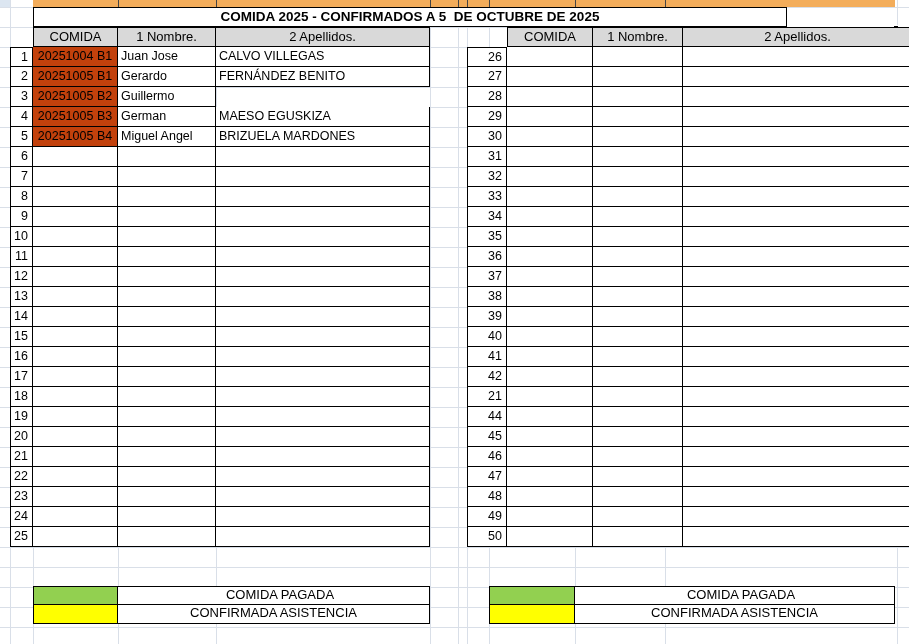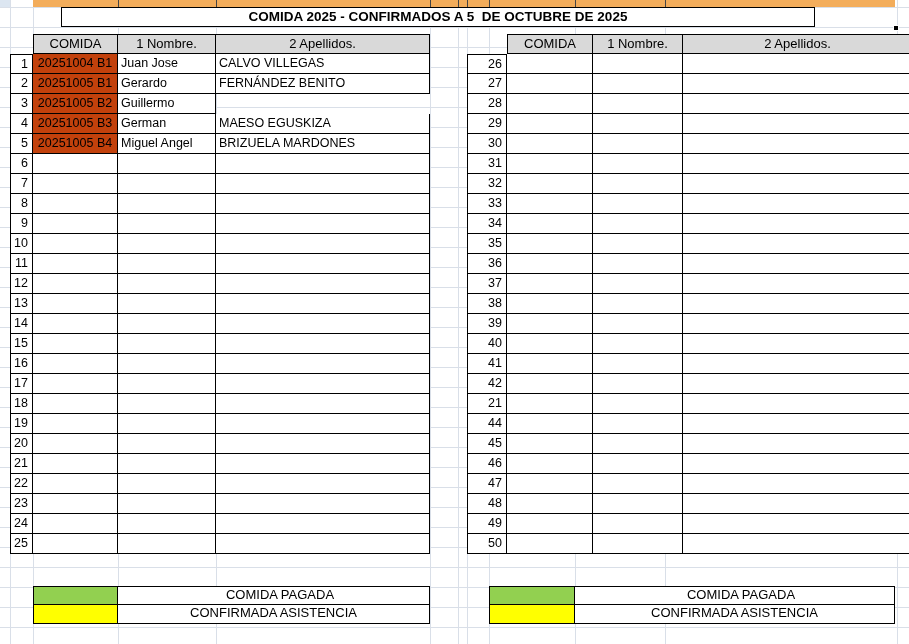--- a/index.html
+++ b/index.html
@@ -14,26 +14,26 @@
   .vline { position:absolute; top:0; bottom:0; width:1px; background:#d9dfe8; }
 
   
   .top-strip { position:absolute; left:33px; top:0; width:862px; height:7px; background:#F3AD5B; }
   .strip-sep { position:absolute; top:0; height:7px; width:1px; background:#454545; }
   .corner-cell { position:absolute; left:0; top:0; width:10px; height:7px; background:#dce6f1; }
 
   
   .title-cell { position:absolute; left:33px; top:7px; width:754px; height:20px;
                 background:#fff; border:1.5px solid #000; font-weight:bold;
-                font-size:13.5px; text-align:center; line-height:17px; white-space:pre;margin-left:28px; }
+                font-size:13.5px; text-align:center; line-height:17px; white-space:pre; }
   .fill-handle { position:absolute; right:-4px; bottom:-4px; width:6px; height:6px;
                  background:#000; border:1px solid #fff; }
 
   
-  .tbl { position:absolute; top:34px; font-size:12.5px; }
+  .tbl { position:absolute; top:27px; font-size:12.5px; }
   .row { display:flex; height:20px; }
   .cell { height:20px; background:#fff; border-right:1.5px solid #000;
           border-bottom:1.5px solid #000; overflow:hidden; white-space:nowrap;
           line-height:18px; padding:0 3px; }
   .cell.bl { border-left:1.5px solid #000; }
   .cell.bt { border-top:1.5px solid #000; }
   .cell.blank { border:none; background:transparent; }
   .cell.head { background:#D9D9D9; text-align:center; font-size:13px; }
   .cell.num { text-align:right; padding-right:4px; background:#fff; }
   .cell.comida { text-align:center; }

